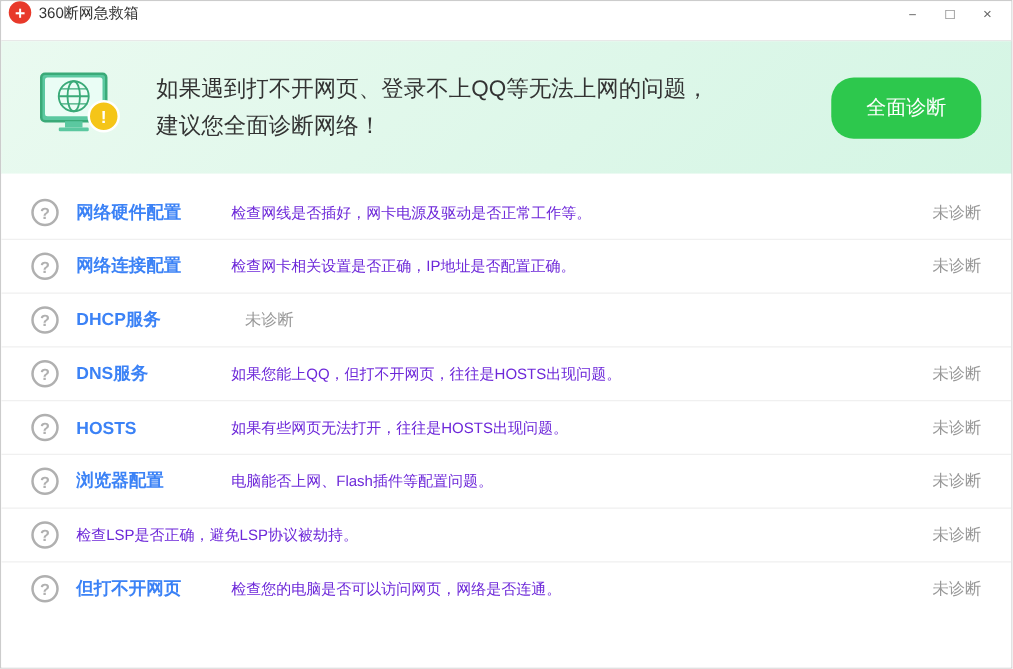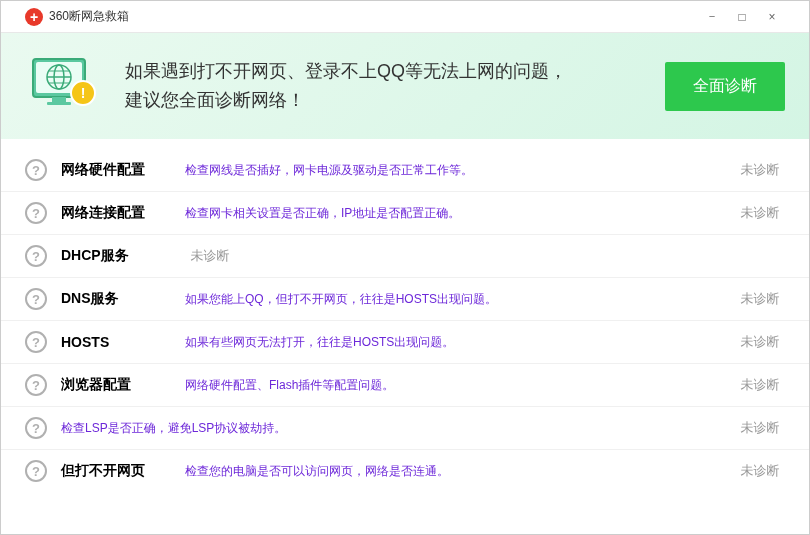--- a/index.html
+++ b/index.html
@@ -16,22 +16,22 @@
       height: 535px;
       background: #fff;
       display: flex;
       flex-direction: column;
       border: 1px solid #ccc;
     }
     .title-bar {
       background: #fff;
       height: 32px;
       display: flex;
-      align-items: center;
-      padding: 0 24px;
+      align-items: flex-start;
+      padding: 0 6px;
       border-bottom: 1px solid #e8e8e8;
       flex-shrink: 0;
     }
     .title-bar-left {
       display: flex;
       align-items: center;
       gap: 6px;
       flex: 1;
     }
     .title-icon {
@@ -96,21 +96,21 @@
     .banner-main-text {
       font-size: 18px;
       color: #333;
       line-height: 1.6;
       font-weight: 400;
     }
     .diagnose-btn {
       background: #2dc84d;
       color: white;
       border: none;
-      border-radius: 2px;
+      border-radius: 18px;
       padding: 14px 28px;
       font-size: 16px;
       cursor: pointer;
       font-family: inherit;
       white-space: nowrap;
       flex-shrink: 0;
     }
 
     .content-area {
       flex: 1;
@@ -134,36 +134,36 @@
       display: flex;
       align-items: center;
       justify-content: center;
       color: #b0b0b0;
       font-size: 13px;
       font-weight: bold;
       flex-shrink: 0;
     }
     .diag-name {
       font-size: 14px;
-      color: #000000;
+      color: #3b82f6;
       font-weight: 600;
       width: 110px;
       flex-shrink: 0;
     }
     .diag-desc {
       flex: 1;
       font-size: 12px;
       color: #6d28d9;
     }
     .diag-status {
       font-size: 13px;
       color: #999;
       flex-shrink: 0;
       width: 50px;
-      text-align: center;
+      text-align: right;
     }
   </style>
 </head>
 <body>
 
 <div class="window">
 
   <div class="title-bar">
     <div class="title-bar-left">
       <div class="title-icon"></div>
@@ -231,21 +231,21 @@
       </div>
       <div class="diag-row">
         <div class="diag-icon">?</div>
         <div class="diag-name">HOSTS</div>
         <div class="diag-desc">如果有些网页无法打开，往往是HOSTS出现问题。</div>
         <div class="diag-status">未诊断</div>
       </div>
       <div class="diag-row">
         <div class="diag-icon">?</div>
         <div class="diag-name">浏览器配置</div>
-        <div class="diag-desc">网络硬件配置、Flash插件等配置问题。</div>
+        <div class="diag-desc">电脑能否上网、Flash插件等配置问题。</div>
         <div class="diag-status">未诊断</div>
       </div>
       <div class="diag-row">
         <div class="diag-icon">?</div>
         <div class="diag-desc">检查LSP是否正确，避免LSP协议被劫持。</div>
         <div class="diag-status">未诊断</div>
       </div>
       <div class="diag-row">
         <div class="diag-icon">?</div>
         <div class="diag-name">但打不开网页</div>

